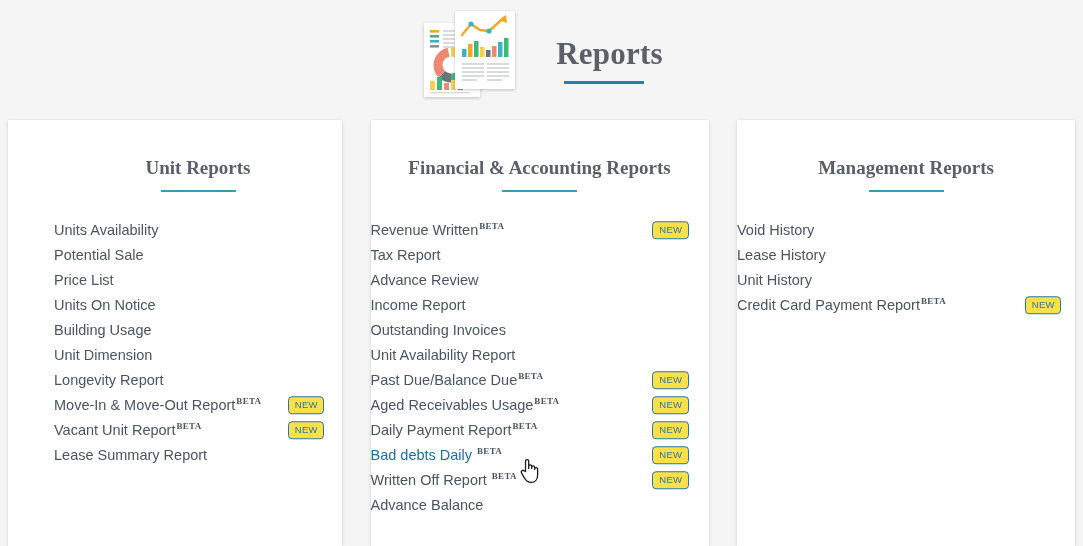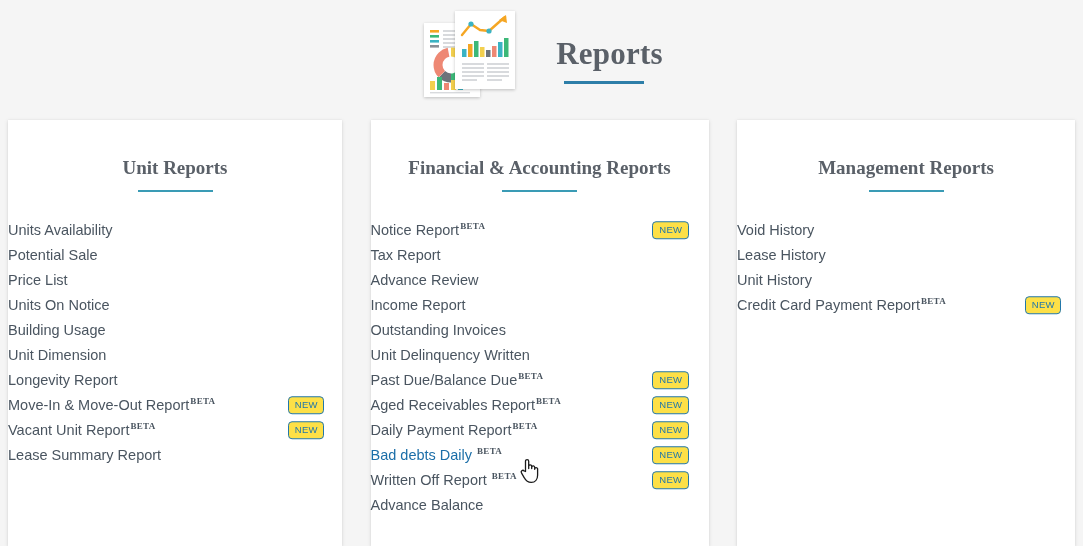--- a/index.html
+++ b/index.html
@@ -82,21 +82,21 @@
     box-sizing: border-box;
   }
   .card {
     background: #ffffff;
     box-shadow: 0 1px 4px rgba(0,0,0,0.13), 0 0 1px rgba(0,0,0,0.08);
     box-sizing: border-box;
     padding-top: 36px;
     padding-bottom: 12px;
     position: relative;
   }
-  .card-1 { width: 334px; min-height: 413px; }
+  .card-1 { width: 334px; min-height: 413px; padding-left: 46px; }
   .card-2 { width: 338px; min-height: 418px; }
   .card-3 { width: 338px; min-height: 426px; }
 
   .card-title {
     font-family: "Liberation Serif", serif;
     font-size: 19px;
     font-weight: bold;
     color: #5a6068;
     text-align: center;
     line-height: 1.3;
@@ -283,46 +283,46 @@
       </div>
     </div>
   </div>
 
   <div class="card card-2">
     <div class="card-title">Financial &amp; Accounting Reports</div>
     <div class="card-title-underline"></div>
     <div class="items">
 
       <div class="item-row">
-        <span class="item-label">Notice Report</span>
+        <span class="item-label">Revenue Written</span>
           <span class="beta">BETA</span>
         <span class="new-badge">NEW</span>
       </div>
       <div class="item-row">
         <span class="item-label">Tax Report</span>
       </div>
       <div class="item-row">
         <span class="item-label">Advance Review</span>
       </div>
       <div class="item-row">
         <span class="item-label">Income Report</span>
       </div>
       <div class="item-row">
         <span class="item-label">Outstanding Invoices</span>
       </div>
       <div class="item-row">
-        <span class="item-label">Unit Delinquency Written</span>
+        <span class="item-label">Unit Availability Report</span>
       </div>
       <div class="item-row">
         <span class="item-label">Past Due/Balance Due</span>
           <span class="beta">BETA</span>
         <span class="new-badge">NEW</span>
       </div>
       <div class="item-row">
-        <span class="item-label">Aged Receivables Report</span>
+        <span class="item-label">Aged Receivables Usage</span>
           <span class="beta">BETA</span>
         <span class="new-badge">NEW</span>
       </div>
       <div class="item-row">
         <span class="item-label">Daily Payment Report</span>
           <span class="beta">BETA</span>
         <span class="new-badge">NEW</span>
       </div>
       <div class="item-row hovered">
         <span class="item-label">Bad debts Daily</span>

